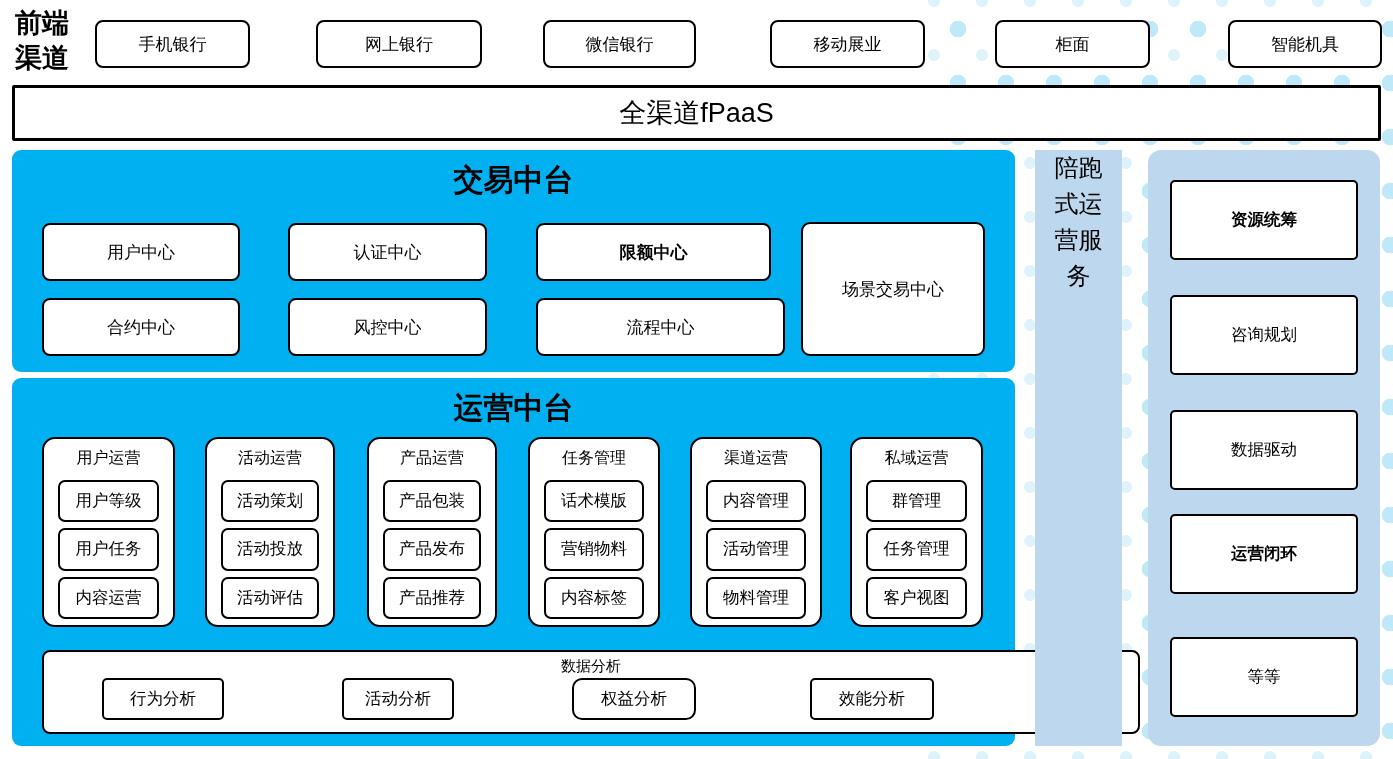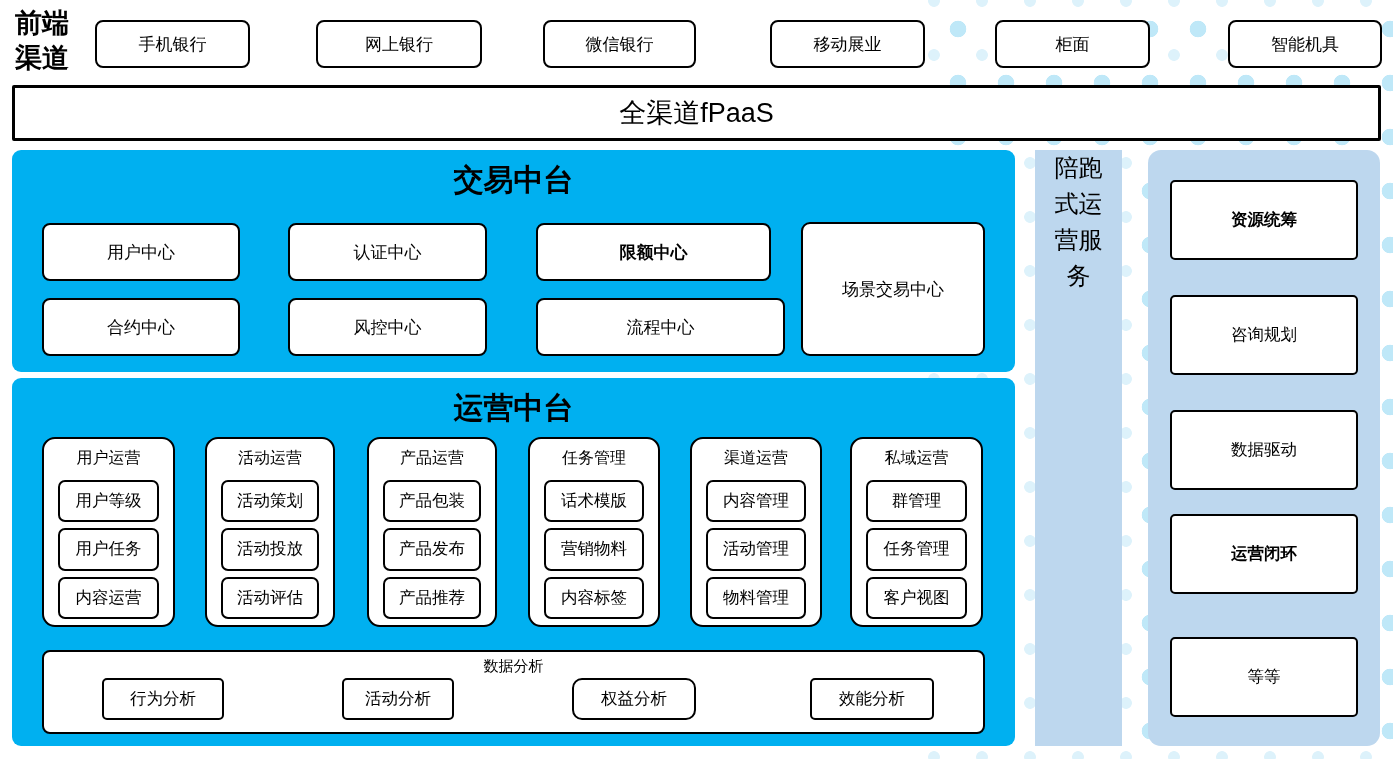--- a/index.html
+++ b/index.html
@@ -57,21 +57,21 @@
     text-align:center;font-size:16px;line-height:22px;margin-bottom:11px;
     white-space:nowrap;
   }
   .gitem{
     height:43px;box-sizing:border-box;margin-bottom:6px;
     border:2px solid #000;border-radius:7px;background:#fff;
     display:flex;align-items:center;justify-content:center;
     font-size:16.5px;white-space:nowrap;
   }
   .analysis{
-    position:absolute;left:30px;top:272px;width:943px;height:84px;
+    position:absolute;left:30px;top:272px;width:1098px;height:84px;
     box-sizing:border-box;background:#fff;border:2px solid #000;border-radius:8px;
   }
   .analysis-title{
     text-align:center;font-size:15px;margin-top:5px;
   }
   .aitem{border-radius:5px;font-size:16.5px;}
   .companion{
     position:absolute;left:1035px;top:150px;width:87px;height:596px;
     background:#bdd7ee;display:flex;align-items:flex-start;justify-content:center;
   }

